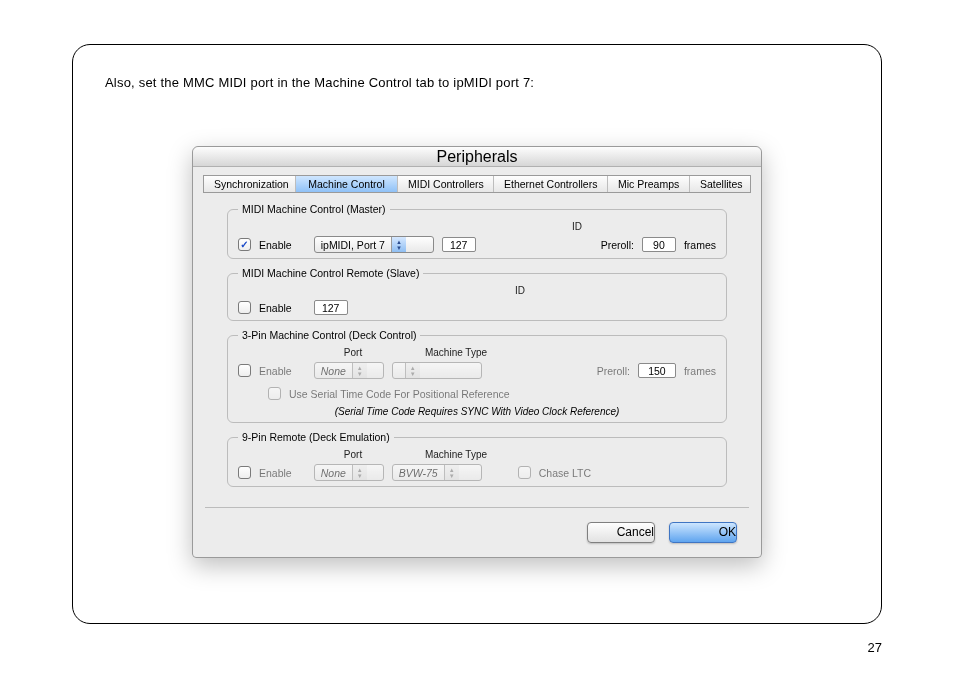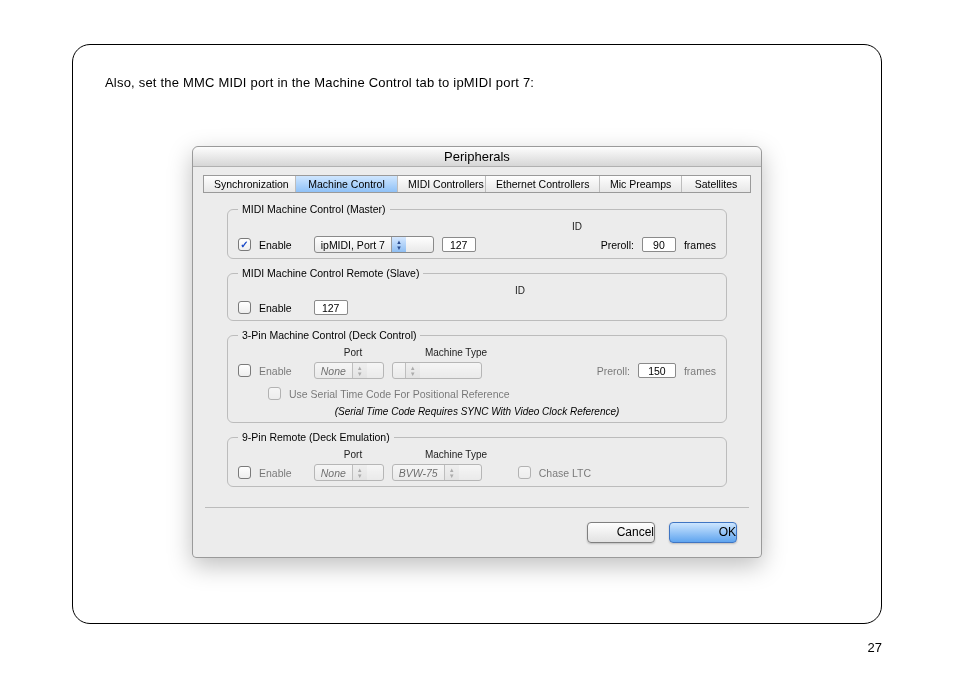--- a/index.html
+++ b/index.html
@@ -41,21 +41,21 @@
     border: 1px solid #9a9a9a;
     border-radius: 6px 6px 4px 4px;
     box-shadow: 0 8px 24px rgba(0,0,0,.25);
   }
   .titlebar {
     height: 20px;
     border-bottom: 1px solid #b0b0b0;
     background: linear-gradient(#fdfdfd,#d6d6d6);
     border-radius: 6px 6px 0 0;
     text-align: center;
-    font-size: 13px;
+    font-size: 16px;
     line-height: 20px;
     font-weight: 500;
   }
   .tabbar {
     margin: 8px auto 0;
     width: 548px;
     display: flex;
     border: 1px solid #9a9a9a;
     border-radius: 0;
     overflow: hidden;
@@ -186,21 +186,21 @@
 </div>
 
 <div class="page-num">27</div>
 
 <div class="dialog">
   <div class="titlebar">Peripherals</div>
 
   <div class="tabbar">
     <div class="tab" style="width:92px">Synchronization</div>
     <div class="tab active" style="width:102px">Machine Control</div>
-    <div class="tab" style="width:88px">MIDI Controllers</div>
+    <div class="tab" style="width:96px">MIDI Controllers</div>
     <div class="tab" style="width:114px">Ethernet Controllers</div>
     <div class="tab" style="width:82px">Mic Preamps</div>
     <div class="tab" style="flex:1">Satellites</div>
   </div>
 
   <div class="panel">
 
     <fieldset class="group">
       <legend>MIDI Machine Control (Master)</legend>
       <div style="margin-left:200px" class="header-lbl">ID</div>

